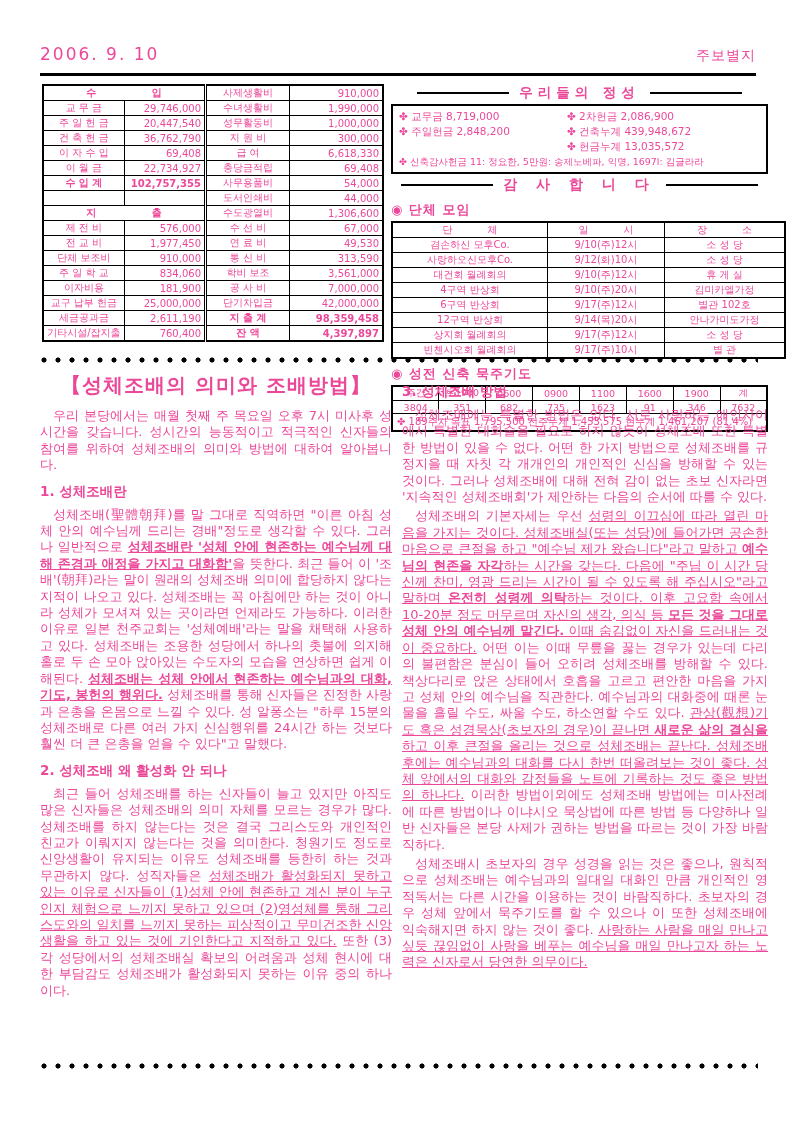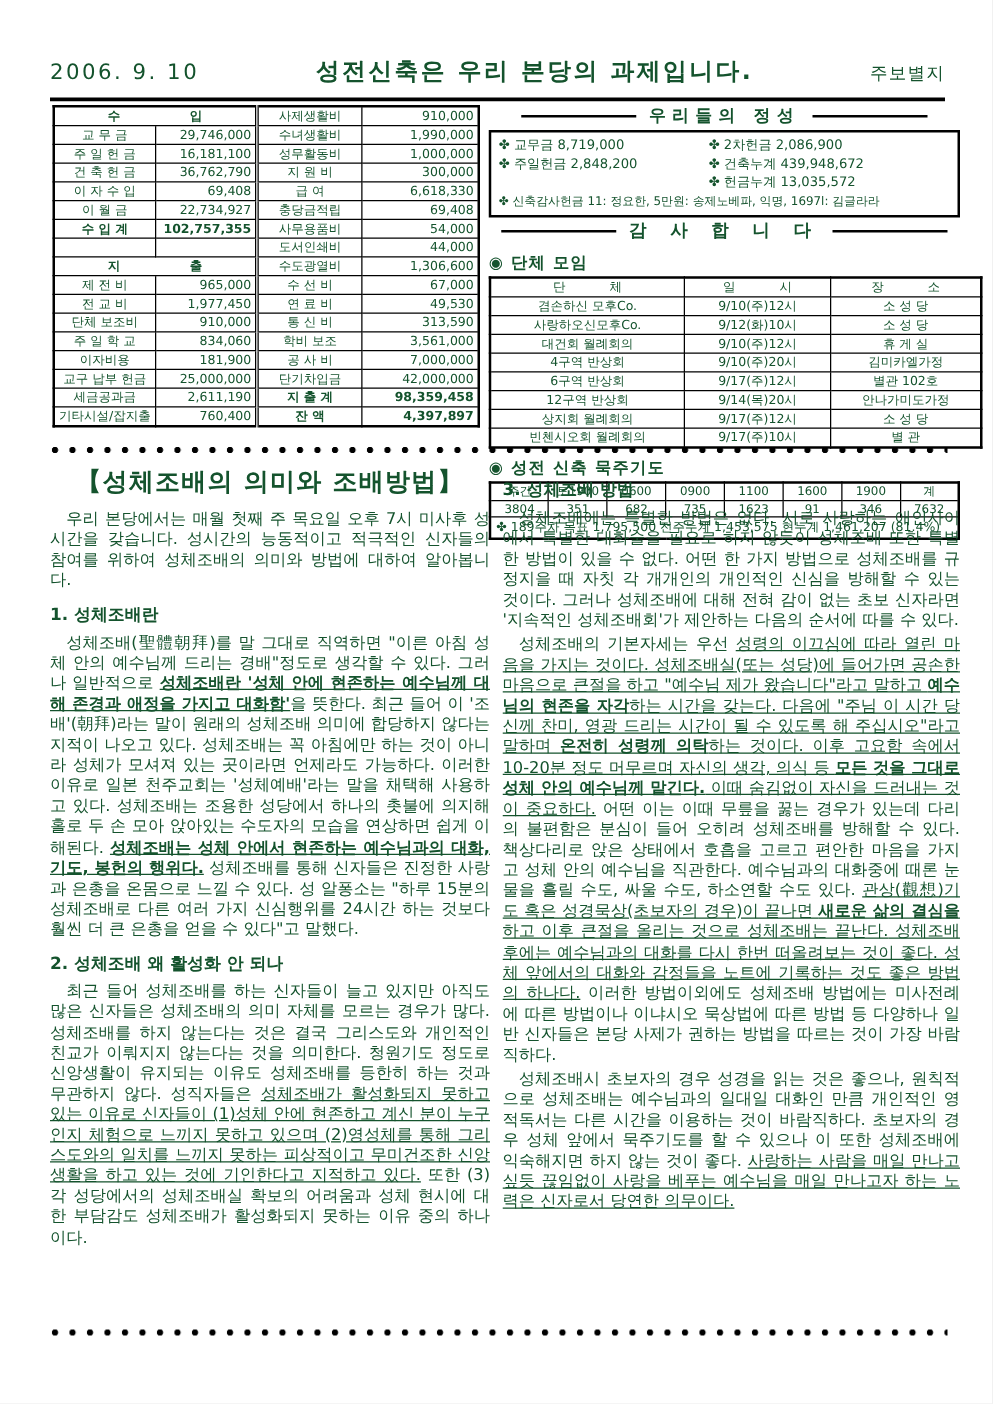--- a/index.html
+++ b/index.html
@@ -1,16 +1,16 @@
 <!DOCTYPE html>
 <html><head>
 <meta charset="utf-8">
 <style>
   html,body{margin:0;padding:0;background:#e8e8e8;}
-  .page{position:relative;width:794px;height:1123px;background:#ffffff;color:#14532d;
+  .page{position:relative;width:794px;height:1123px;background:#ffffff;color:#ec4899;
         font-family:"DejaVu Sans","Liberation Sans",sans-serif;overflow:hidden;margin:0 auto;}
   
   .hdr-bar{position:absolute;left:40px;top:44px;width:716px;display:flex;align-items:baseline;
            justify-content:space-between;border-bottom:3px solid #000;padding-bottom:8px;}
   .hdr-date{font-size:17px;letter-spacing:2px;}
   .hdr-title{font-size:19px;font-weight:bold;letter-spacing:2px;}
   .hdr-corner{font-size:14px;letter-spacing:1px;}
   
   .sec-label{font-weight:bold;font-size:13px;letter-spacing:1px;}
   
@@ -61,41 +61,40 @@
   .seg-b{font-weight:bold;}
   .seg-u{text-decoration:underline;}
 </style>
 </head>
 <body>
 
 <div class="page">
 
   <div class="hdr-bar">
     <span class="hdr-date">2006. 9. 10</span>
-    <span class="hdr-title">성전신축은 우리 본당의 과제입니다.</span>
     <span class="hdr-corner">주보별지</span>
   </div>
 
   <div class="finance-block">
     <table class="finance-table">
       <tbody>
           <tr>
             <td class="f-hdr" colspan="2">수 입</td>
             <td class="f-lbl c3 f-div">사제생활비</td>
             <td class="f-val c4">910,000</td>
           </tr>
           <tr>
             <td class="f-lbl c1">교 무 금</td>
             <td class="f-val c2">29,746,000</td>
             <td class="f-lbl c3 f-div">수녀생활비</td>
             <td class="f-val c4">1,990,000</td>
           </tr>
           <tr>
             <td class="f-lbl c1">주 일 헌 금</td>
-            <td class="f-val c2">16,181,100</td>
+            <td class="f-val c2">20,447,540</td>
             <td class="f-lbl c3 f-div">성무활동비</td>
             <td class="f-val c4">1,000,000</td>
           </tr>
           <tr>
             <td class="f-lbl c1">건 축 헌 금</td>
             <td class="f-val c2">36,762,790</td>
             <td class="f-lbl c3 f-div">지 원 비</td>
             <td class="f-val c4">300,000</td>
           </tr>
           <tr>
@@ -122,21 +121,21 @@
             <td class="f-lbl c3 f-div">도서인쇄비</td>
             <td class="f-val c4">44,000</td>
           </tr>
           <tr>
             <td class="f-hdr" colspan="2">지 출</td>
             <td class="f-lbl c3 f-div">수도광열비</td>
             <td class="f-val c4">1,306,600</td>
           </tr>
           <tr>
             <td class="f-lbl c1">제 전 비</td>
-            <td class="f-val c2">965,000</td>
+            <td class="f-val c2">576,000</td>
             <td class="f-lbl c3 f-div">수 선 비</td>
             <td class="f-val c4">67,000</td>
           </tr>
           <tr>
             <td class="f-lbl c1">전 교 비</td>
             <td class="f-val c2">1,977,450</td>
             <td class="f-lbl c3 f-div">연 료 비</td>
             <td class="f-val c4">49,530</td>
           </tr>
           <tr>

